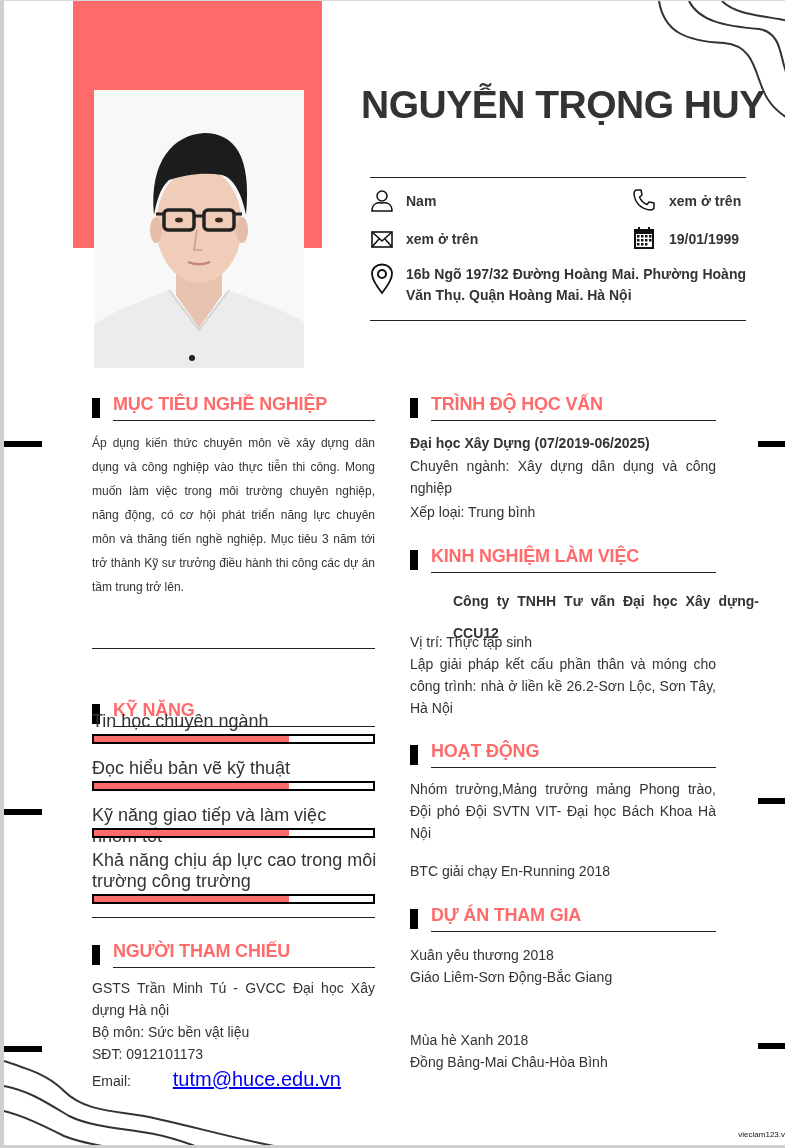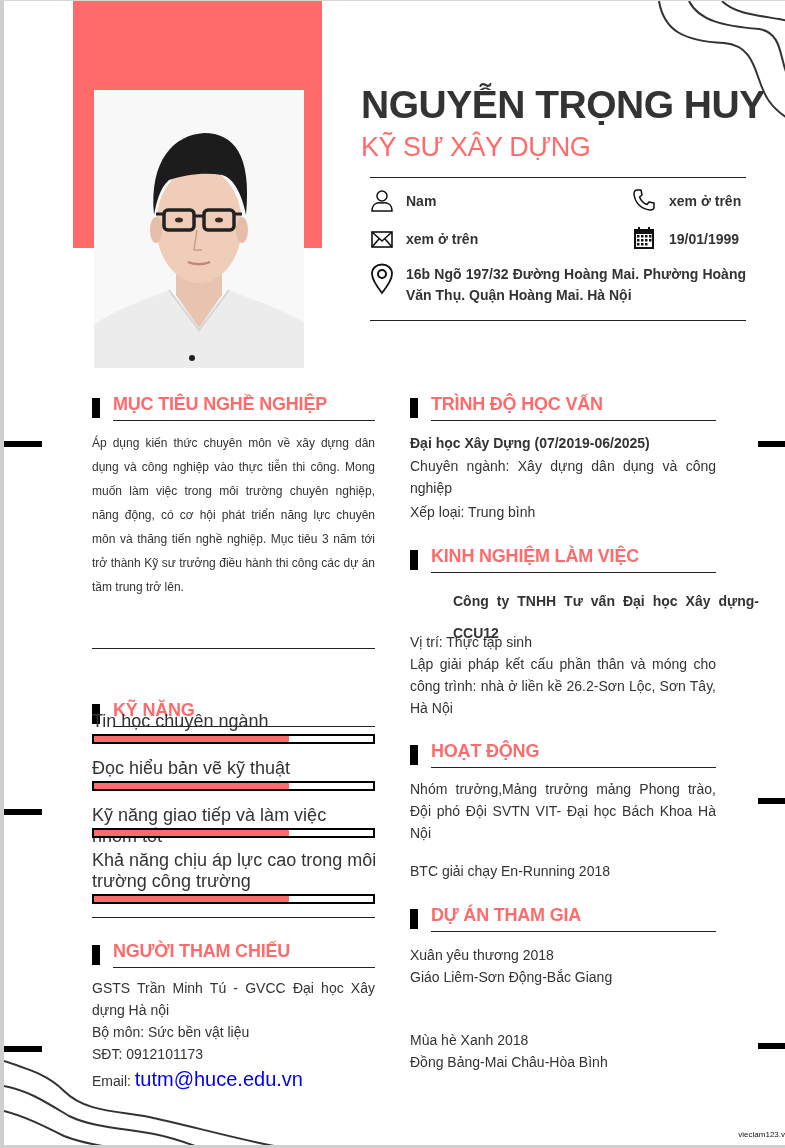--- a/index.html
+++ b/index.html
@@ -29,21 +29,21 @@
   .sec-head .line { position: absolute; left: 21px; right: 0; top: 26px; height: 1px; background: #222; }
 
   .para { position: absolute; font-size: 12px; line-height: 24px; text-align: justify; color: #333; }
   .para.small { font-size: 14px; line-height: 22px; }
   .bold { font-weight: 700; }
 
   .skill-label { position: absolute; font-size: 18px; line-height: 21px; color: #333; }
   .skill-bar { position: absolute; width: 283px; height: 10px; border: 2px solid #000; background: #fff; }
   .skill-fill { height: 100%; background: #ff6b6b; }
 
-  .email-link { color: #0000ee; font-size: 20px; }
+  .email-link { color: #0000ee; text-decoration: underline; font-size: 20px; margin-left: 38px; }
   .footer-note { position: absolute; right: 0; bottom: 6px; font-size: 8px; color: #111; white-space: nowrap; }
 </style>
 </head>
 <body>
 
 <div class="page">
 
   <svg class="deco" style="left:640px; top:0;" width="145" height="125" viewBox="0 0 145 125">
     <path d="M15 0 C20 30, 40 40, 80 42 C115 45, 110 80, 125 100 C132 110, 140 115, 145 118" fill="none" stroke="#333" stroke-width="2"></path>
     <path d="M45 0 C55 20, 80 25, 115 28 C140 32, 135 60, 145 78" fill="none" stroke="#333" stroke-width="2"></path>
@@ -89,21 +89,20 @@
 
       <ellipse cx="85" cy="130" rx="4" ry="2.5" fill="#3a2a20"></ellipse>
       <ellipse cx="125" cy="130" rx="4" ry="2.5" fill="#3a2a20"></ellipse>
 
       <path d="M103 140 L100 160 L108 160" fill="none" stroke="#c99d88" stroke-width="1.5"></path>
       <path d="M94 172 C100 175, 110 175, 116 172" fill="none" stroke="#c48478" stroke-width="2.5"></path>
     </svg>
   </div>
 
   <div class="name" style="left:357px;">NGUYỄN TRỌNG HUY</div>
-  <div class="job" style="left:357px;">KỸ SƯ XÂY DỰNG</div>
 
   <div class="hr" style="left:366px; top:176px; width:376px;"></div>
 
   <div class="info" style="left:366px; top:187px; width:180px; height:26px;">
     <svg class="ico" width="24" height="24" viewBox="0 0 24 24">
       <circle cx="12" cy="8" r="5" fill="none" stroke="#111" stroke-width="1.5"></circle>
       <path d="M2 23 C2 16, 7 14, 12 15 C17 14, 22 16, 22 23 Z" fill="none" stroke="#111" stroke-width="1.5"></path>
     </svg>
     <span class="info-text" style="left:36px; top:5px;">Nam</span>
   </div>

